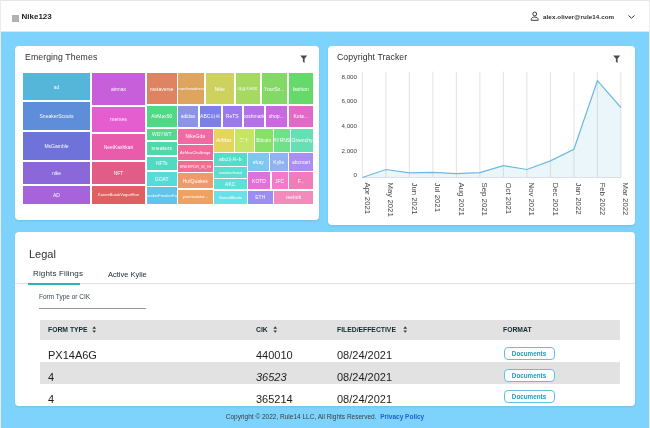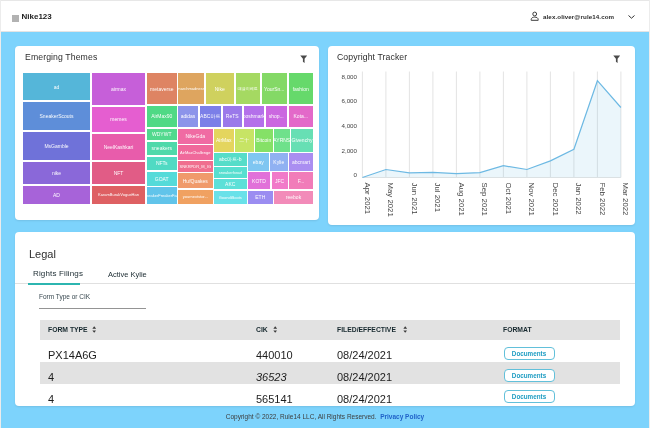--- a/index.html
+++ b/index.html
@@ -187,19 +187,19 @@
   <div class="td" style="left:256px;top:349px;">440010</div>
   <div class="td" style="left:337px;top:349px;">08/24/2021</div>
   <div class="docbtn" style="left:503.5px;top:347px;">Documents</div>
 
   <div class="td" style="left:48px;top:370.5px;">4</div>
   <div class="td" style="left:256px;top:370.5px;font-style:italic;">36523</div>
   <div class="td" style="left:337px;top:370.5px;">08/24/2021</div>
   <div class="docbtn" style="left:503.5px;top:368.5px;">Documents</div>
 
   <div class="td" style="left:48px;top:392.5px;">4</div>
-  <div class="td" style="left:256px;top:392.5px;">565141</div>
+  <div class="td" style="left:256px;top:392.5px;">365214</div>
   <div class="td" style="left:337px;top:392.5px;">08/24/2021</div>
   <div class="docbtn" style="left:503.5px;top:390px;">Documents</div>
 
   <div id="ftr">Copyright © 2022, Rule14 LLC, All Rights Reserved.&nbsp; <span style="color:#1f62c9;font-weight:bold;">Privacy Policy</span></div>
 
 </div>
 
 </body></html>

